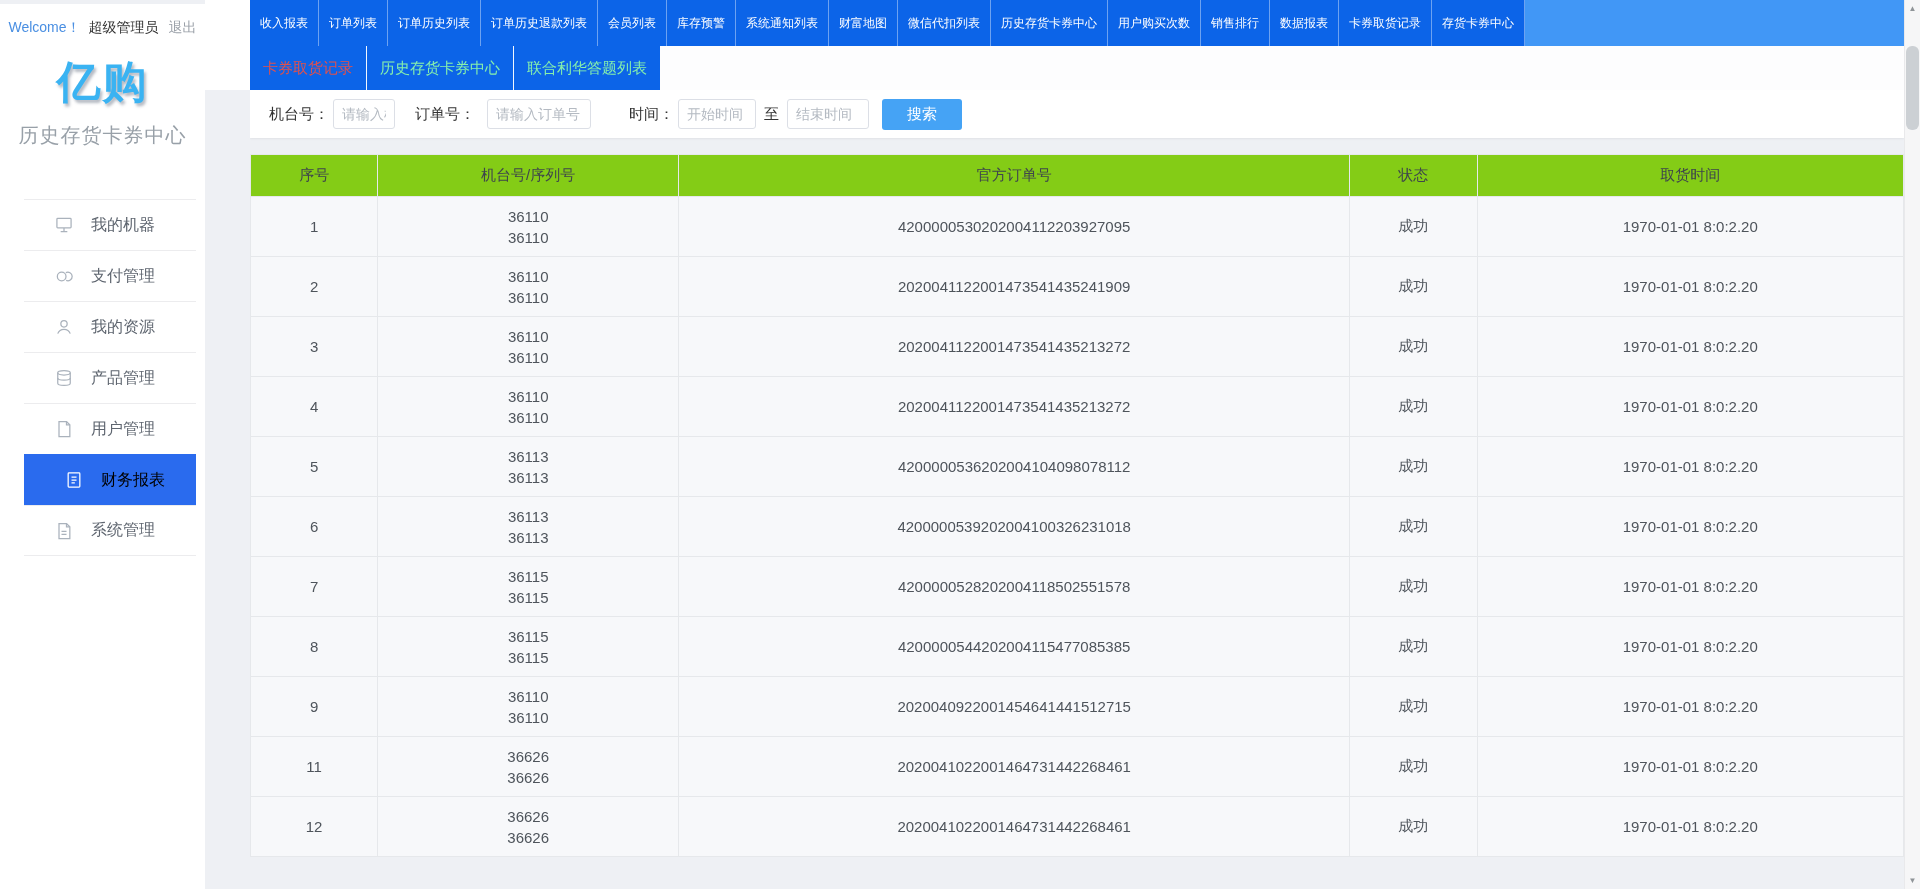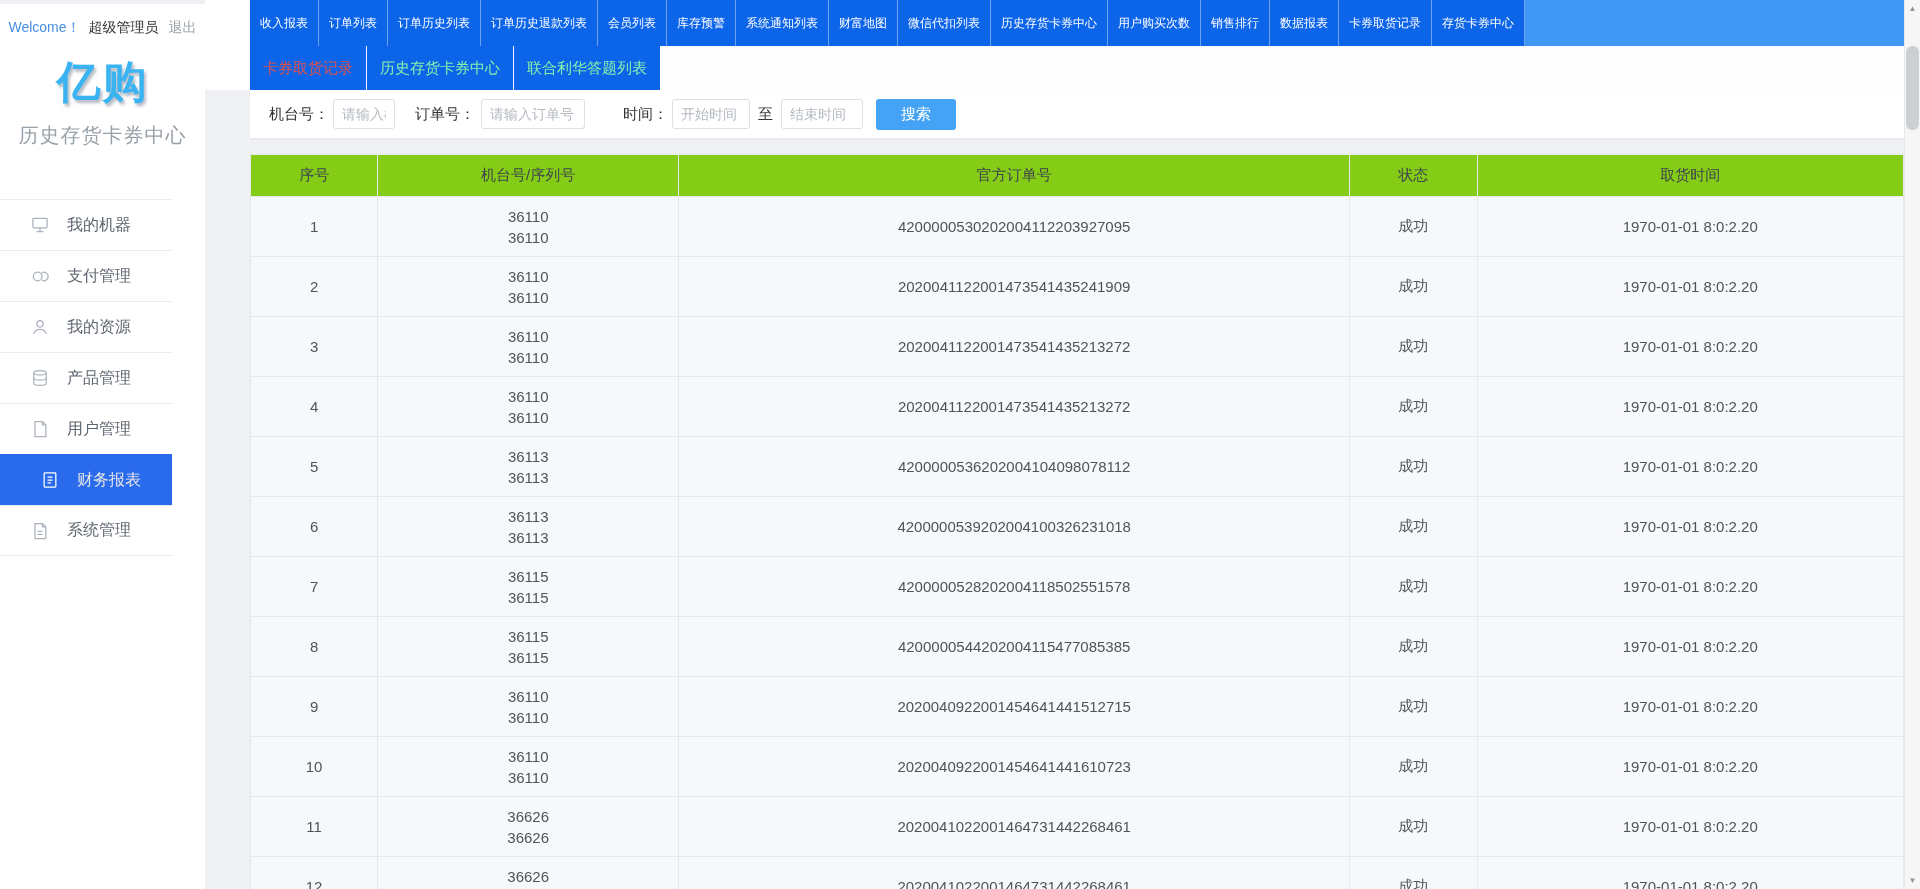--- a/index.html
+++ b/index.html
@@ -24,28 +24,28 @@
   
   .sidebar{position:fixed;left:0;top:4px;width:205px;height:100%;background:#fff;z-index:2;}
   .top-white-ext{position:fixed;left:205px;top:0;width:45px;height:90px;background:#fff;z-index:1;}
   .welcome{padding-top:15px;text-align:center;font-size:14px;white-space:nowrap;}
   .welcome .w-hello{color:#4a8fe2;}
   .welcome .w-role{color:#333;margin-left:8px;}
   .welcome .w-logout{color:#9aa0a8;margin-left:10px;cursor:pointer;}
   .logo{margin-top:16px;text-align:center;font-size:44px;font-weight:bold;color:var(--logo-blue);
         letter-spacing:2px;text-shadow:2px 3px 3px rgba(120,130,145,.55);}
   .tagline{margin-top:10px;text-align:center;font-size:20px;color:#98a0a8;letter-spacing:1px;}
-  .menu{margin-top:50px;width:172px;}
+  .menu{margin-top:50px;width:172px;margin-left:24px;}
   .menu-item{height:51px;display:flex;align-items:center;padding-left:30px;
              border-top:1px solid #ececee;cursor:pointer;color:#5f6670;}
   .menu-item:last-child{border-bottom:1px solid #ececee;}
   .mi-icon{width:20px;height:20px;margin-right:17px;color:#aab2bc;flex:none;display:inline-flex;}
   .mi-icon svg{width:20px;height:20px;}
   .mi-label{font-size:16px;}
-  .menu-item.active{background:var(--active-blue);color:#e5e5e5;border-color:var(--active-blue);padding-left:40px;}
+  .menu-item.active{background:var(--active-blue);color:#000000;border-color:var(--active-blue);padding-left:40px;}
   .menu-item.active .mi-icon{color:#fff;}
 
   
   .main{position:fixed;left:250px;top:0;right:16px;bottom:0;background:var(--bg-gray);overflow:hidden;}
 
   .nav{height:46px;background:var(--nav-blue);display:flex;align-items:stretch;}
   .nav-tabs{display:flex;}
   .nav-tab{display:flex;align-items:center;padding:14px 10px;color:#fff;font-size:12px;
            border-right:1px solid rgba(255,255,255,.4);cursor:pointer;white-space:nowrap;}
   .nav-filler{flex:1;background:var(--nav-filler);}
@@ -59,21 +59,21 @@
 
   
   .filter-card{height:48px;background:#fff;display:flex;align-items:center;padding-left:19px;
                box-shadow:0 1px 2px rgba(0,0,0,.06);}
   .f-label{font-size:15px;color:#333;white-space:nowrap;}
   .filter-card input{height:30px;border:1px solid #dcdfe6;border-radius:3px;padding:0 8px;
                      font-size:14px;color:#333;outline:none;font-family:inherit;background:#fff;}
   .filter-card input::placeholder{color:#b4bac2;}
   .in-machine{width:62px;margin-left:4px;}
   .lbl-order{margin-left:20px;}
-  .in-order{width:104px;margin-left:6px;}
+  .in-order{width:104px;margin-left:12px;}
   .lbl-time{margin-left:38px;}
   .in-start{width:78px;margin-left:4px;}
   .f-to{font-size:15px;color:#333;margin:0 8px;}
   .in-end{width:82px;}
   .search-btn{margin-left:13px;width:80px;height:31px;background:var(--button-blue);color:#fff;
               border:none;border-radius:3px;font-size:15px;cursor:pointer;font-family:Liberation Serif, serif;}
 
   
   .table-wrap{margin-top:16px;}
   table{width:100%;border-collapse:collapse;background:#f7f8fa;table-layout:fixed;}
@@ -317,30 +317,20 @@
             <td>9</td>
             <td class="machine">
               <div>36110</div>
               <div>36110</div>
             </td>
             <td>2020040922001454641441512715</td>
             <td>成功</td>
             <td>1970-01-01 8:0:2.20</td>
           </tr>
           <tr>
-            <td>10</td>
-            <td class="machine">
-              <div>36110</div>
-              <div>36110</div>
-            </td>
-            <td>2020040922001454641441610723</td>
-            <td>成功</td>
-            <td>1970-01-01 8:0:2.20</td>
-          </tr>
-          <tr>
             <td>11</td>
             <td class="machine">
               <div>36626</div>
               <div>36626</div>
             </td>
             <td>2020041022001464731442268461</td>
             <td>成功</td>
             <td>1970-01-01 8:0:2.20</td>
           </tr>
           <tr>

